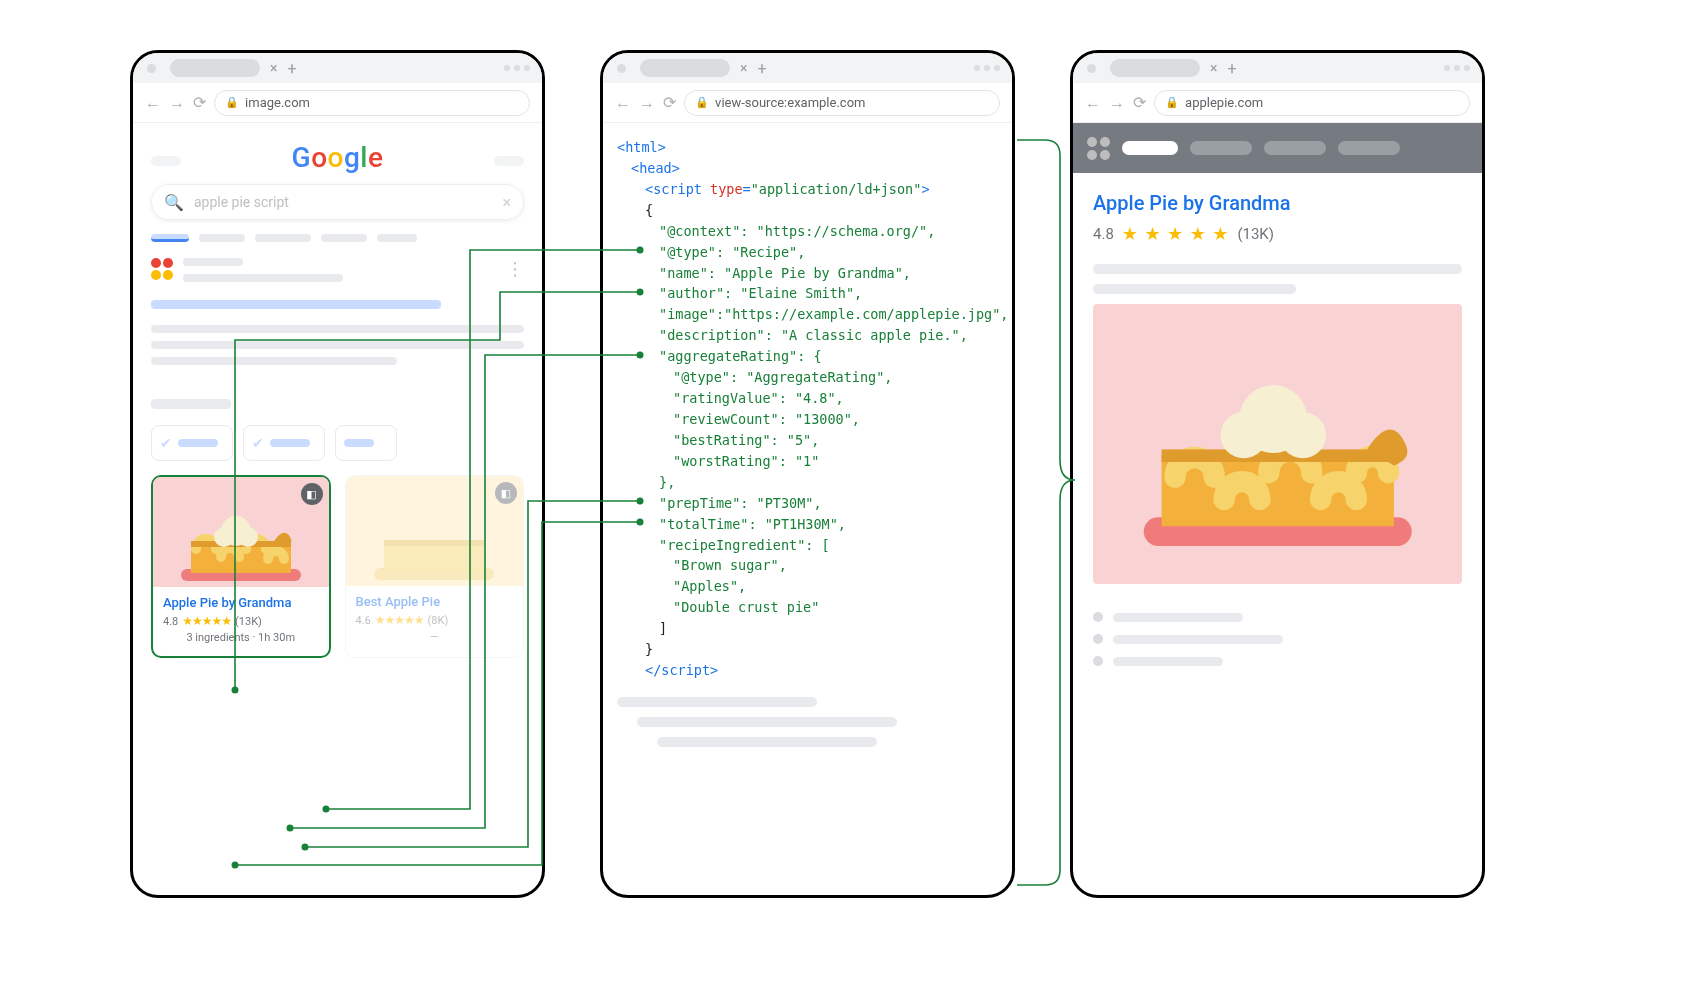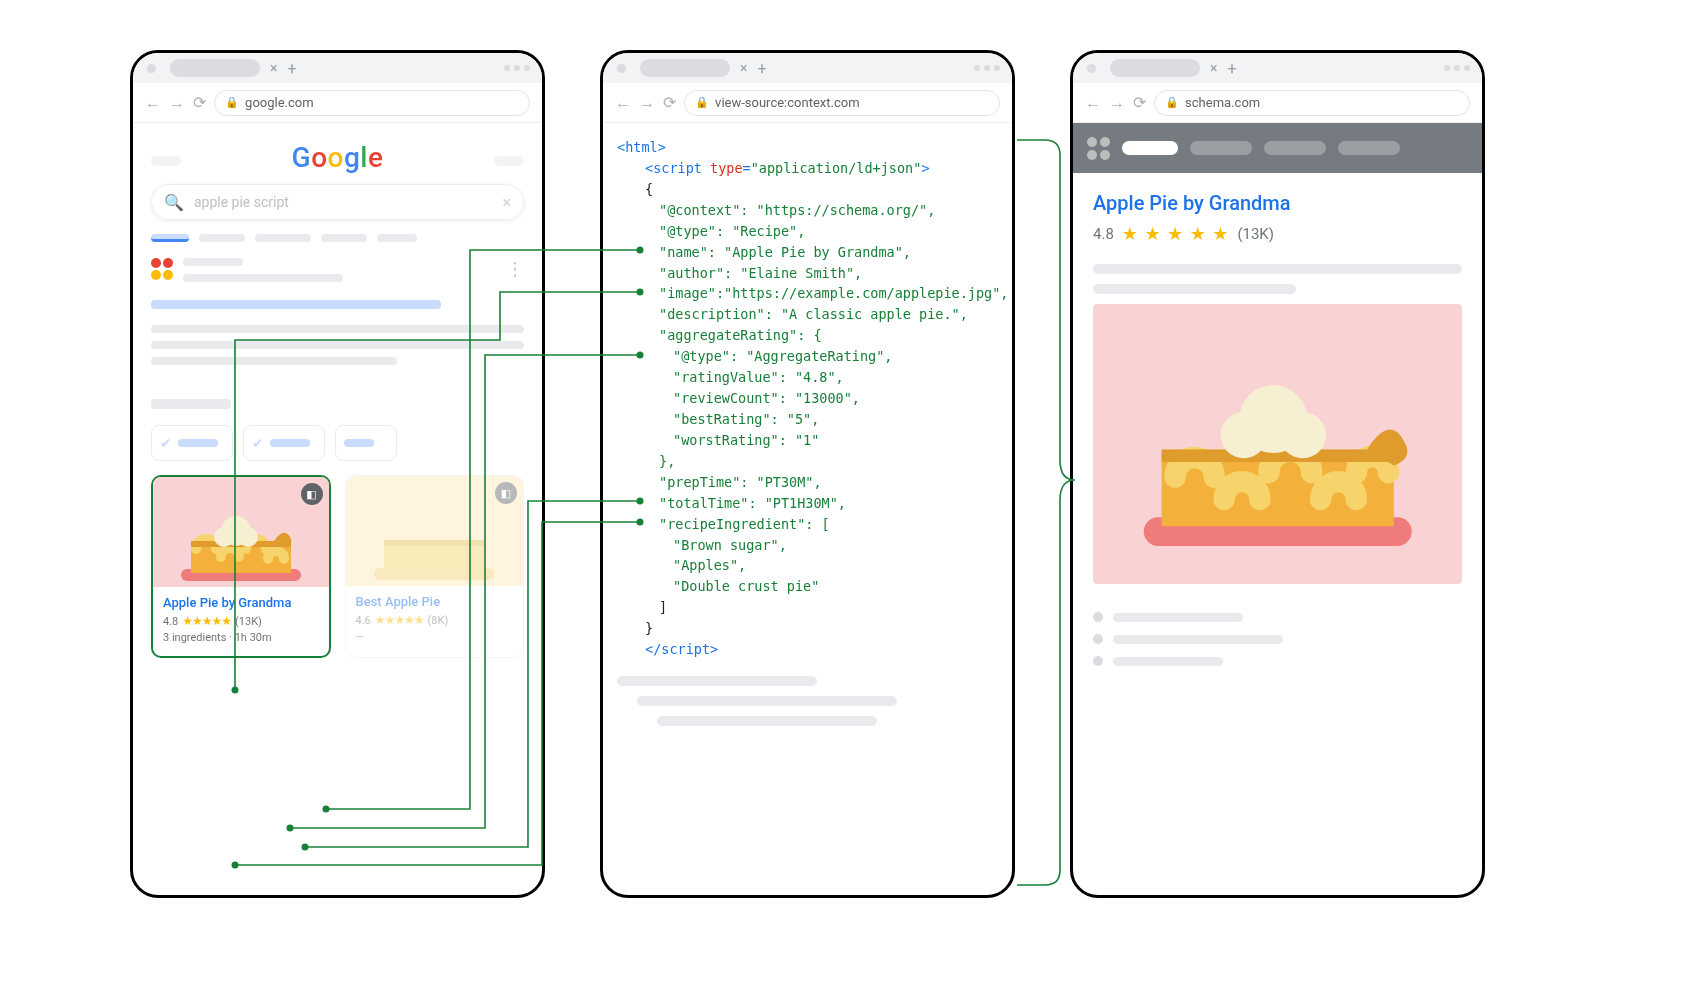--- a/index.html
+++ b/index.html
@@ -117,21 +117,21 @@
   .rcard.dim{opacity:.45;}
   .rimg{height:110px;background:#f9d3d3;display:flex;align-items:flex-end;justify-content:center;position:relative;}
   .bookmark-badge{
     position:absolute;top:6px;right:6px;width:22px;height:22px;border-radius:50%;
     background:#5f6368;display:flex;align-items:center;justify-content:center;color:#fff;font-size:11px;
   }
   .rbody{padding:8px 10px 12px 10px;font-size:12px;}
   .rlink{color:#1a73e8;font-weight:500;font-size:13px;margin-bottom:4px;}
   .rrating{display:flex;align-items:center;gap:4px;color:#70757a;font-size:11px;margin-bottom:3px;}
   .stars{color:#fbbc04;letter-spacing:-1px;font-size:12px;}
-  .rmeta{color:#70757a;font-size:11px;}
+  .rmeta{color:#70757a;font-size:11px;text-align:center;}
 
   
   .pie-svg{width:150px;height:88px;}
 
   
   .source-body{padding:14px 10px 0 14px;font-family:"Menlo","Consolas",monospace;font-size:13.5px;line-height:1.55;}
   .t-blue{color:#1a73e8;} .t-green{color:#188038;} .t-red{color:#d93025;} .t-black{color:#202124;}
   .code-ind1{padding-left:14px;} .code-ind2{padding-left:28px;} .code-ind3{padding-left:42px;} .code-ind4{padding-left:56px;}
   .src-skel{margin:16px 14px 0 14px;}
   .src-skel div{height:10px;border-radius:5px;background:#e8eaed;margin-bottom:10px;}
@@ -176,21 +176,21 @@
           <span></span>
           <span></span>
         </span>
     </div>
     <div class="urlbar">
       <span class="nav-arr">←</span>
       <span class="nav-arr">→</span>
       <span class="nav-arr">⟳</span>
       <div class="urlfield">
         <span class="lock">🔒</span>
-        <span>google.com</span>
+        <span>image.com</span>
       </div>
     </div>
 
     <div class="g-content">
       <div style="display:flex;align-items:center;">
         <div style="height:10px;width:30px;border-radius:5px;background:#f1f3f4;"></div>
         <div class="google-logo" style="flex:1;">
           <span class="glB">G</span><span class="glR">o</span><span class="glY">o</span><span class="glB">g</span><span class="glG">l</span><span class="glR">e</span>
         </div>
         <div style="height:10px;width:30px;border-radius:5px;background:#f1f3f4;"></div>
@@ -305,26 +305,27 @@
           <span></span>
           <span></span>
         </span>
     </div>
     <div class="urlbar">
       <span class="nav-arr">←</span>
       <span class="nav-arr">→</span>
       <span class="nav-arr">⟳</span>
       <div class="urlfield">
         <span class="lock">🔒</span>
-        <span>view-source:context.com</span>
+        <span>view-source:example.com</span>
       </div>
     </div>
 
     <div class="source-body">
       <div><span class="t-blue">&lt;html&gt;</span></div>
+      <div class="code-ind1"><span class="t-blue">&lt;head&gt;</span></div>
       <div class="code-ind2">
         <span class="t-blue">&lt;script </span><span class="t-red">type</span><span class="t-blue">=</span><span class="t-green">"application/ld+json"</span><span class="t-blue">&gt;</span>
       </div>
       <div class="code-ind2"><span class="t-black">{</span></div>
       <div class="code-ind3"><span class="t-green">"@context": "https://schema.org/",</span></div>
       <div class="code-ind3"><span class="t-green">"@type": "Recipe",</span></div>
       <div class="code-ind3"><span class="t-green">"name": "Apple Pie by Grandma",</span></div>
       <div class="code-ind3"><span class="t-green">"author": "Elaine Smith",</span></div>
       <div class="code-ind3"><span class="t-green">"image":"https://example.com/applepie.jpg",</span></div>
       <div class="code-ind3"><span class="t-green">"description": "A classic apple pie.",</span></div>
@@ -363,21 +364,21 @@
           <span></span>
           <span></span>
         </span>
     </div>
     <div class="urlbar">
       <span class="nav-arr">←</span>
       <span class="nav-arr">→</span>
       <span class="nav-arr">⟳</span>
       <div class="urlfield">
         <span class="lock">🔒</span>
-        <span>schema.com</span>
+        <span>applepie.com</span>
       </div>
     </div>
 
     <div class="site-header">
       <div class="site-logo">
           <span></span>
           <span></span>
           <span></span>
           <span></span>
         </div>

